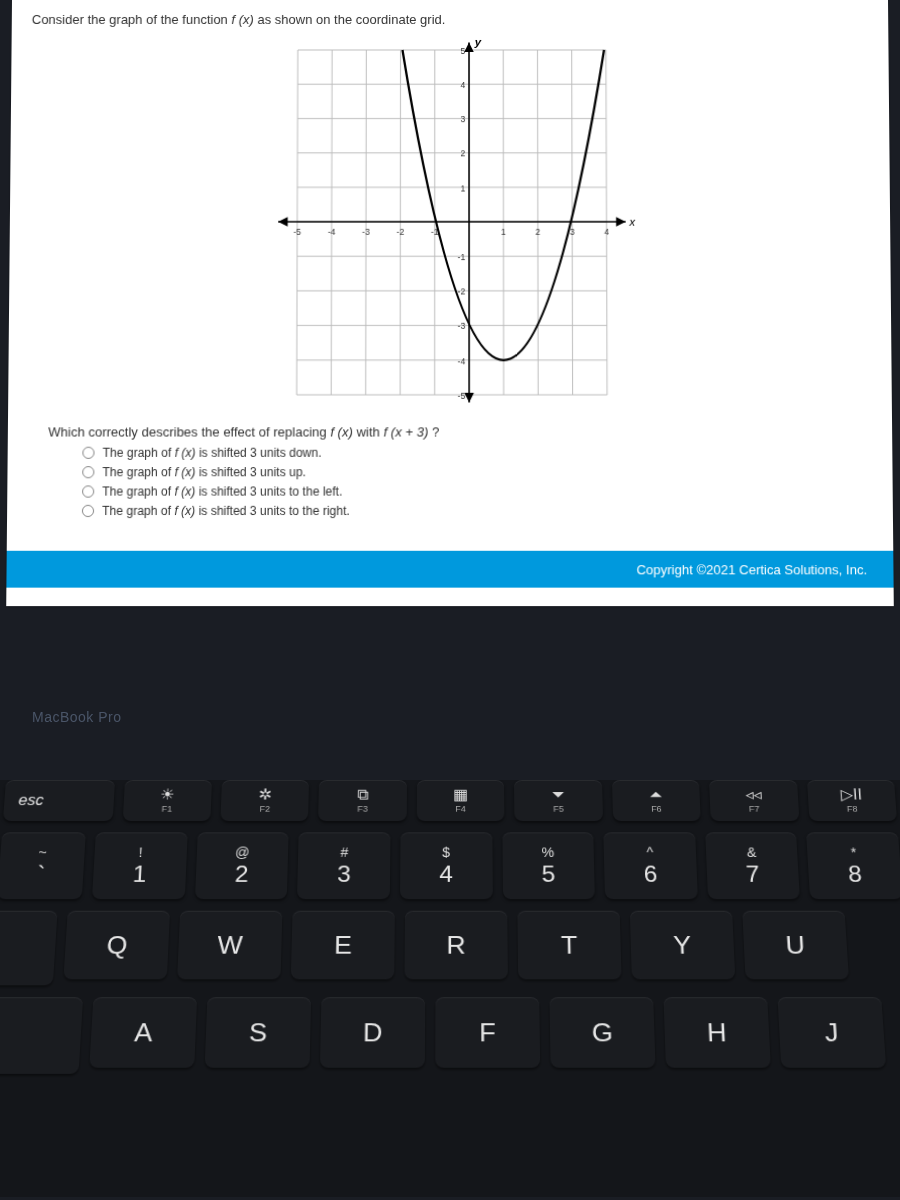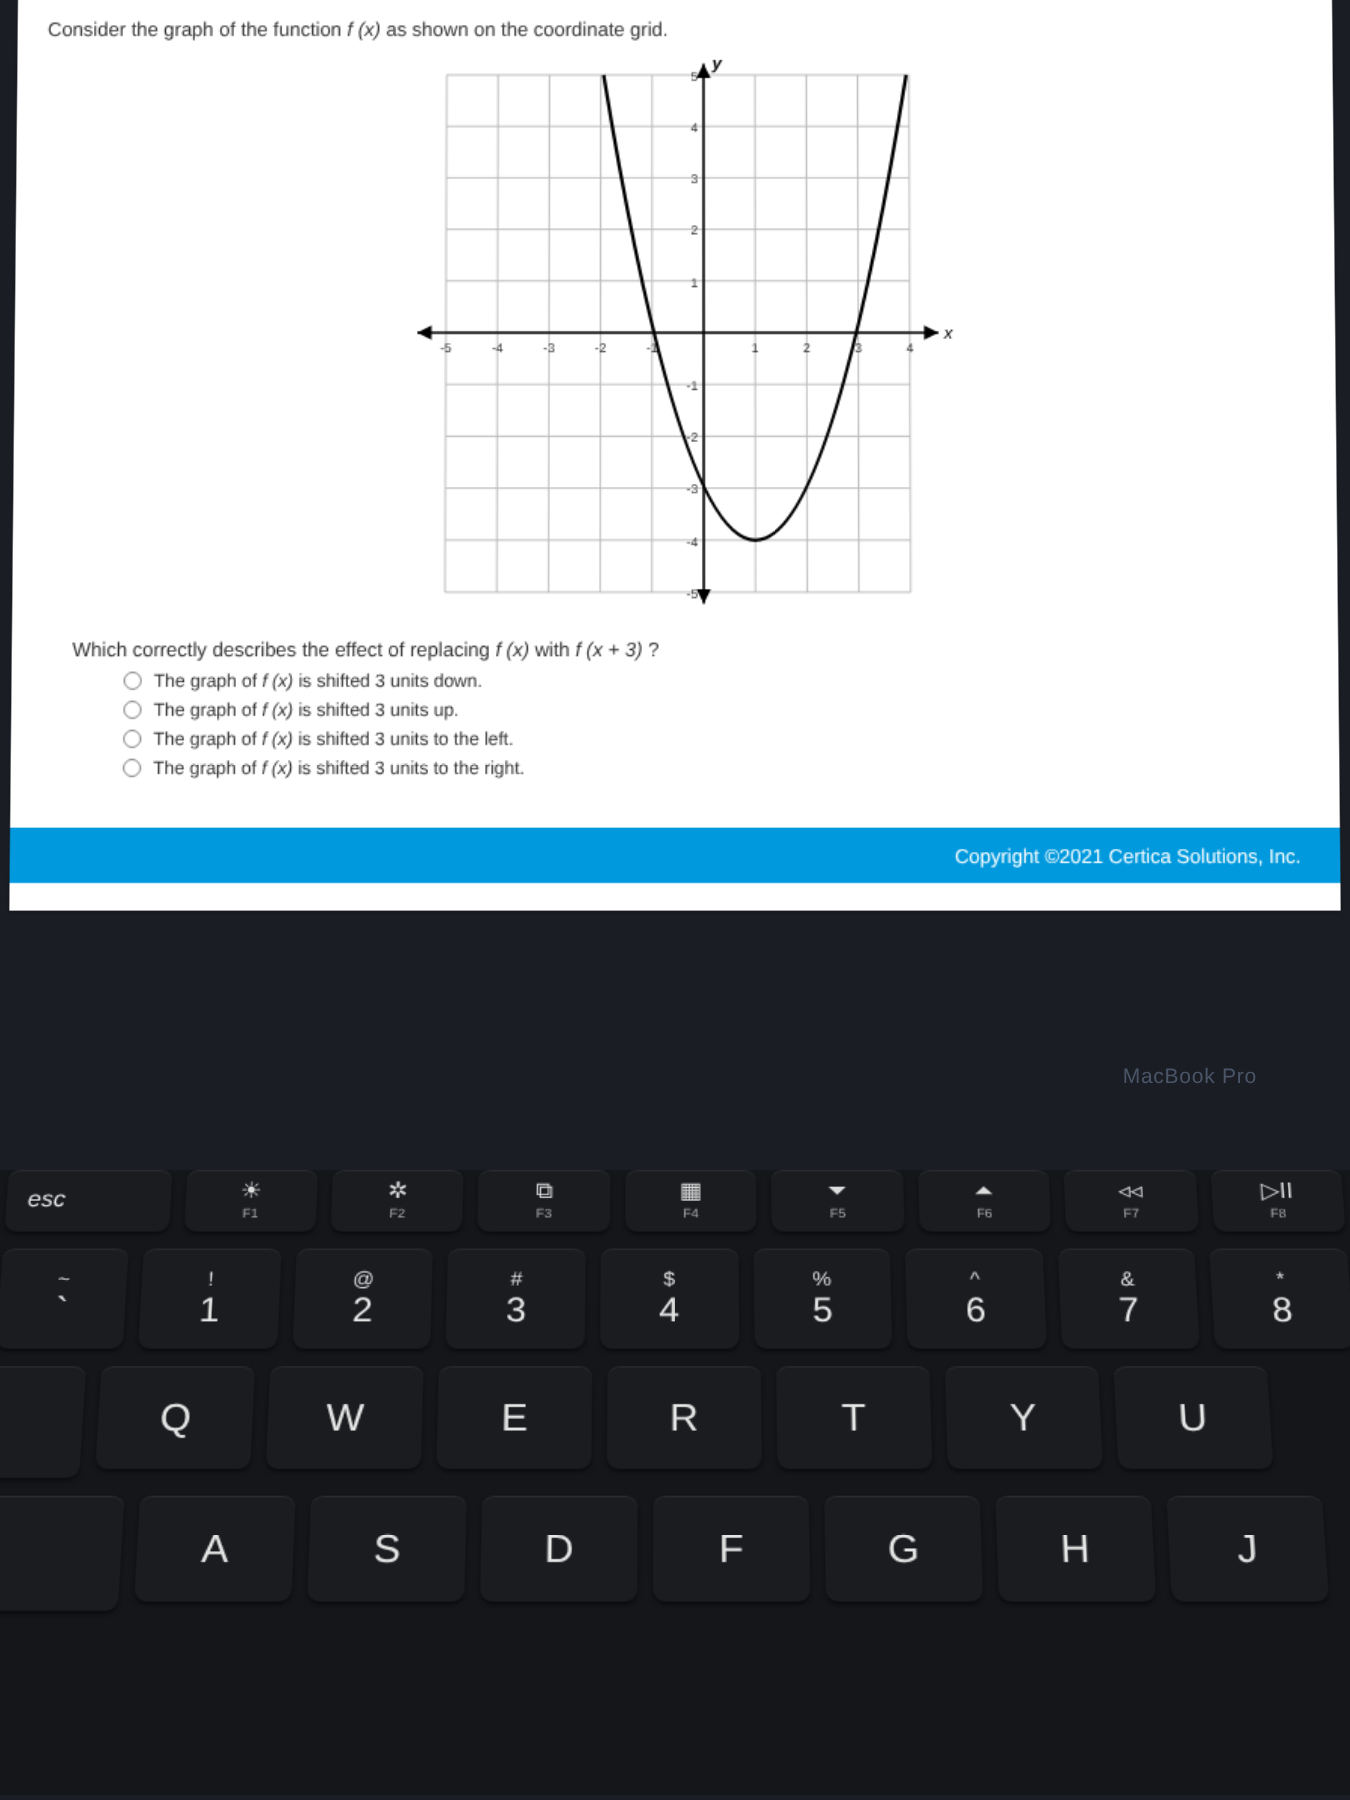--- a/index.html
+++ b/index.html
@@ -33,22 +33,22 @@
   }
   .blue-bar {
     margin: 32px -20px 0 -20px;
     background:#0099dd; height:36px;
     display:flex; align-items:center; justify-content:flex-end;
     padding-right:26px;
   }
   .copyright { color:#fff; font-size:13px; }
   .laptop-label {
     position:absolute; left:0; width:838px;
-    top: 709px; text-align:right;
-    color:#4a5568; font-size:14px; letter-spacing:.5px;
+    top: 709px; text-align:left;
+    color:#4a5568; font-size:14px; letter-spacing:.5px;padding-left:32px;
   }
 
   
   .keyboard {
     position:absolute; left:0; top:780px;
     width:900px; height:420px;
     background:#14161a;
     transform: perspective(2400px) rotateX(22deg);
     transform-origin: top center;
   }

